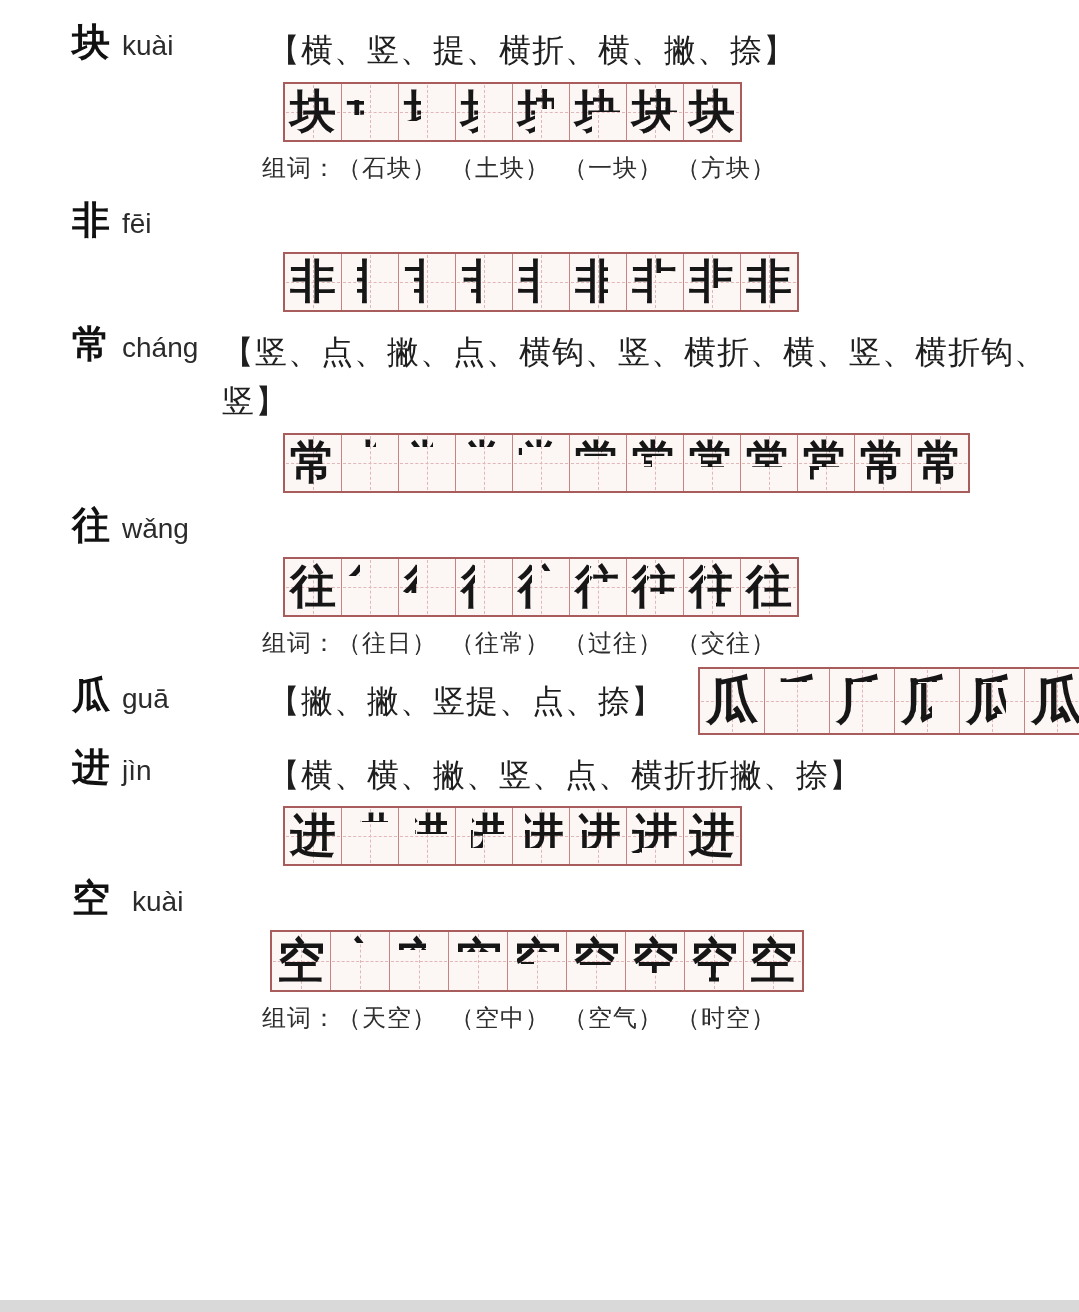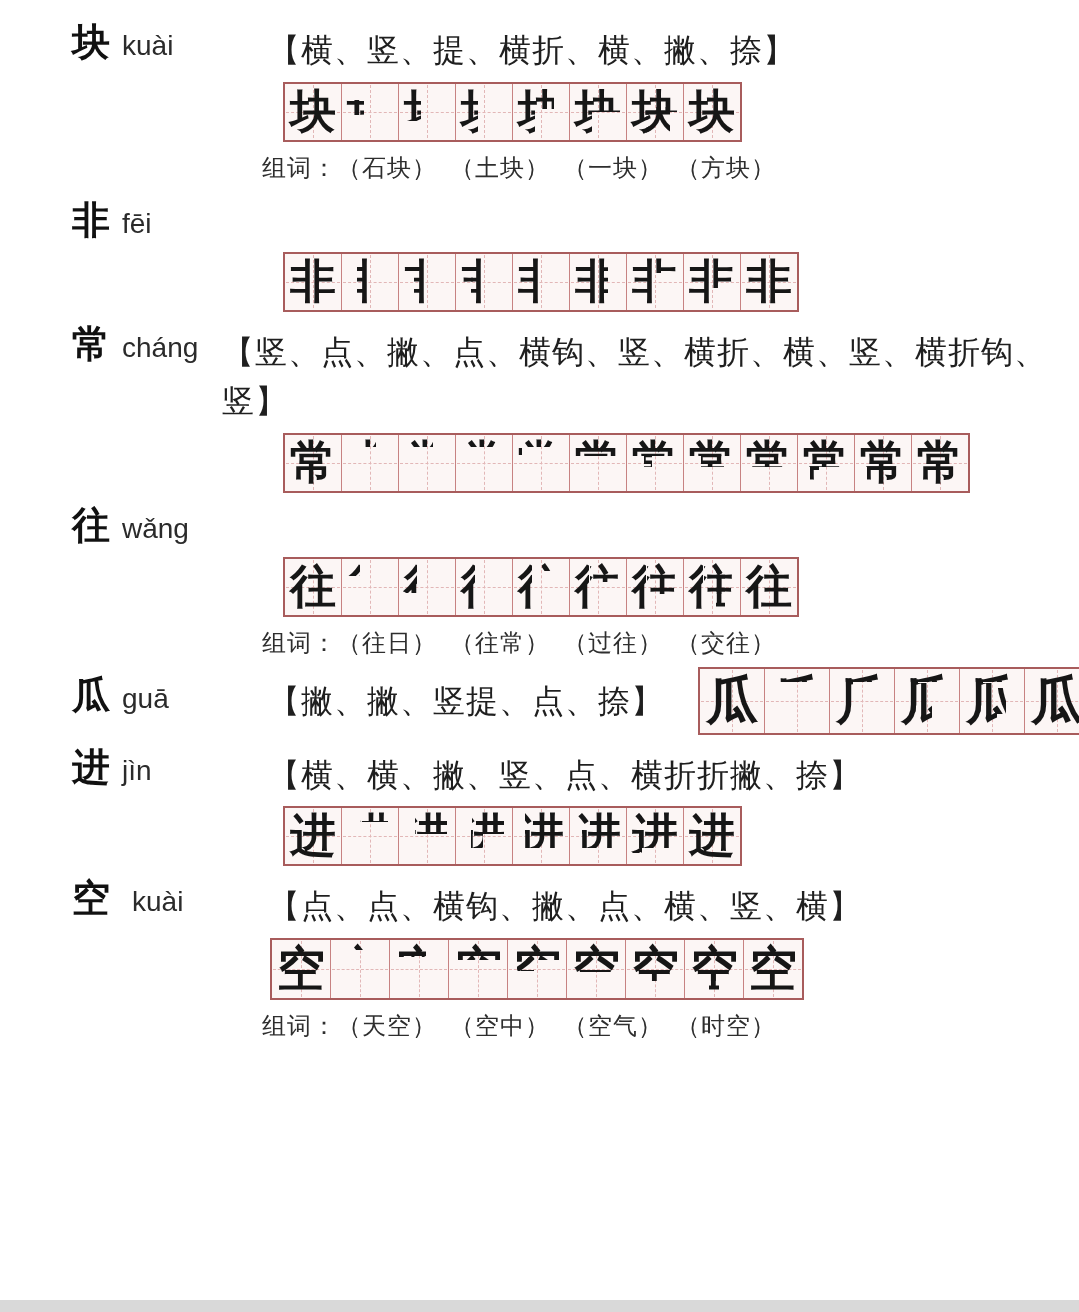--- a/index.html
+++ b/index.html
@@ -495,21 +495,20 @@
         </div>
     </div>
   </div>
 
   <div class="entry">
     <div class="headrow">
       <div class="charblock">
         <span class="hanzi">空</span>
         <span class="pinyin" style="margin-left:22px;">kuài</span>
       </div>
-      <div class="strokes">【点、点、横钩、撇、点、横、竖、横】</div>
     </div>
     <div class="gridrow" style="padding-left:270px;">
       <div class="stroke-grid">
           <div class="cell" style="width: 58px; height: 58px;">
             <div class="reveal" style="left: 0%; top: 0%; width: 100%; height: 100%;">
               <span class="glyph" style="left: 0px; top: 0px; width: 58px; height: 58px; line-height: 58px; font-size: 48px;">空</span>
             </div>
           </div>
           <div class="cell" style="width: 58px; height: 58px;">
             <div class="reveal" style="left: 38%; top: 0%; width: 24%; height: 18%;">

